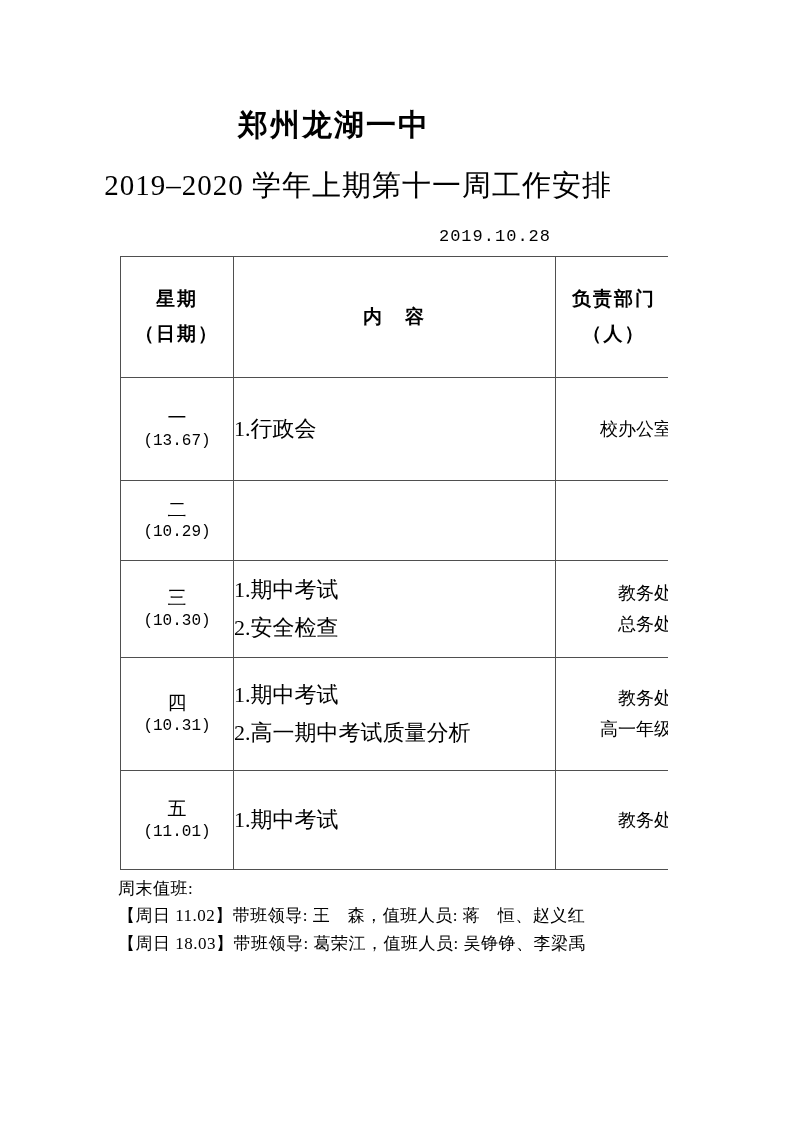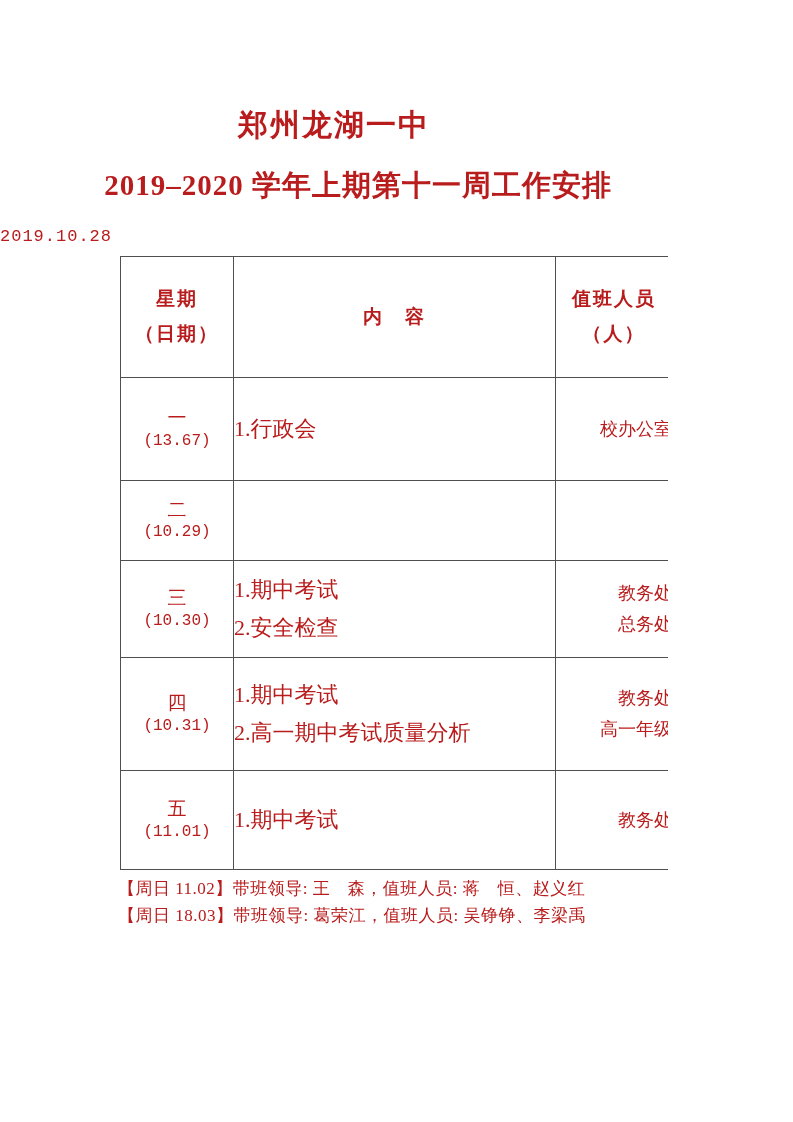--- a/index.html
+++ b/index.html
@@ -6,45 +6,45 @@
     margin: 0;
     padding: 0;
     background: #ffffff;
   }
   .page {
     position: relative;
     width: 668px;
     height: 1122px;
     background: #ffffff;
     font-family: "Liberation Serif", "DejaVu Serif", serif;
-    color: #b91c1c;
+    color: #000000;
     overflow: hidden;
   }
   .doc-title {
     margin: 0;
     padding-top: 108px;
     text-align: center;
     font-size: 30px;
     font-weight: bold;
     letter-spacing: 2px;
     line-height: 1.15;
   }
   .doc-subtitle {
     margin: 26px 0 0 0;
     text-align: center;
     font-size: 29px;
-    font-weight: bold;
+    font-weight: normal;
     letter-spacing: 1px;
     line-height: 1.15;
     padding-left: 48px;
   }
   .date-line {
     margin-top: 25px;
     padding-right: 117px;
-    text-align: left;
+    text-align: right;
     font-size: 17px;
     font-family: "Liberation Mono", "DejaVu Sans Mono", monospace;
     letter-spacing: 1px;
   }
   table.schedule {
     margin: 10px 0 4px 120px;
     width: 552px;
     border-collapse: collapse;
     table-layout: fixed;
   }
@@ -117,21 +117,21 @@
     <thead>
       <tr>
         <th>
           <div class="hdr-line">星期</div>
           <div class="hdr-line">（日期）</div>
         </th>
         <th>
           <div class="hdr-line">内　容</div>
         </th>
         <th>
-          <div class="hdr-line">值班人员</div>
+          <div class="hdr-line">负责部门</div>
           <div class="hdr-line">（人）</div>
         </th>
       </tr>
     </thead>
     <tbody id="schedule-body">
         <tr>
           <td class="day-cell">
             <div class="day-label">一</div>
             <div class="date-label">(13.67)</div>
           </td>
@@ -187,17 +187,18 @@
             <div>1.期中考试</div>
           </td>
           <td class="dept-cell">
             <div>教务处</div>
           </td>
         </tr>
       </tbody>
   </table>
 
   <div class="footer">
+    <div>周末值班:</div>
     <div>【周日 11.02】带班领导: 王　森，值班人员: 蒋　恒、赵义红</div>
     <div>【周日 18.03】带班领导: 葛荣江，值班人员: 吴铮铮、李梁禹</div>
   </div>
 
 </div>
 
 </body></html>

